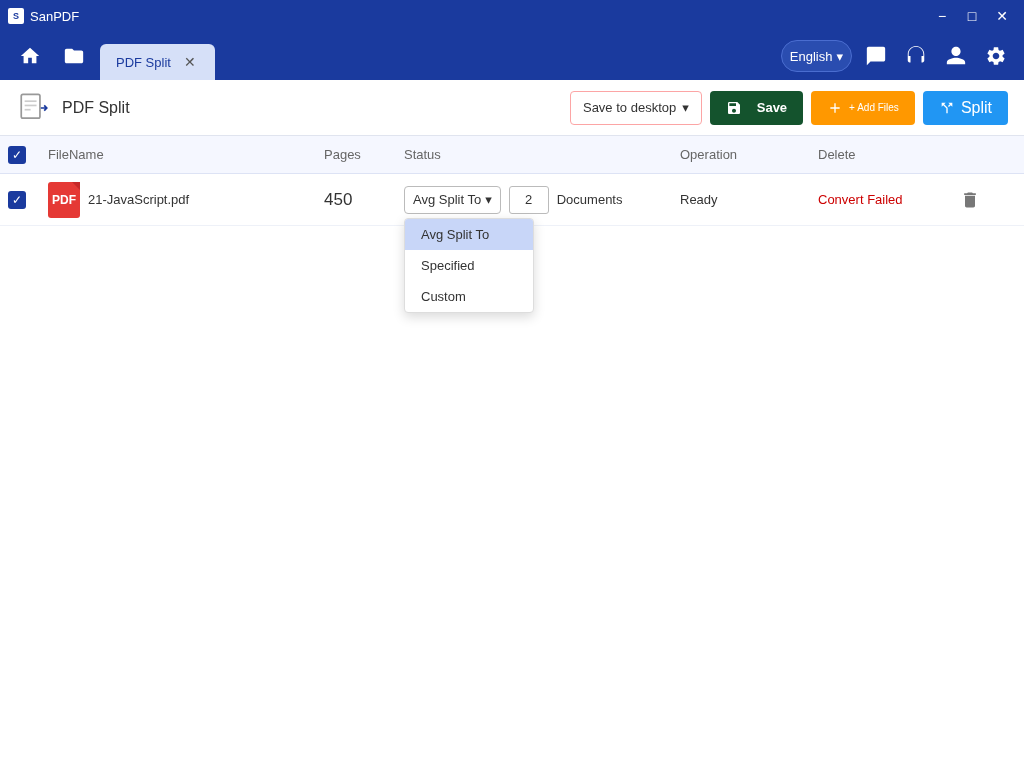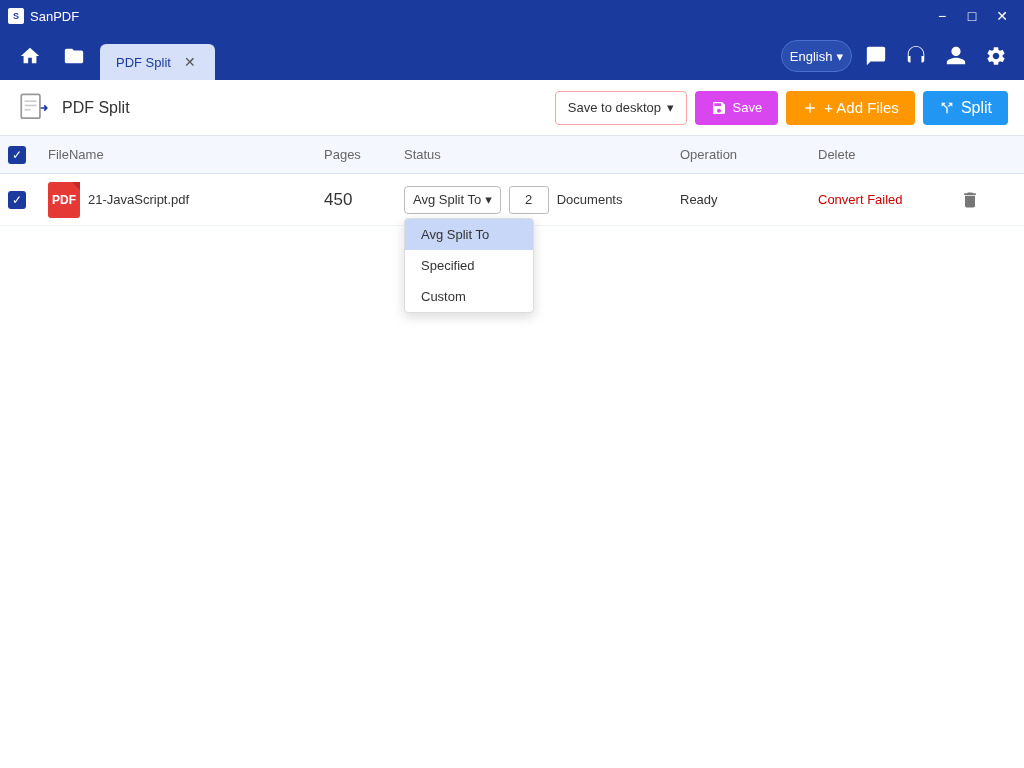--- a/index.html
+++ b/index.html
@@ -182,40 +182,40 @@
       padding: 6px 12px;
       cursor: pointer;
       font-size: 13px;
       color: #333;
       display: flex;
       align-items: center;
       gap: 6px;
       height: 34px;
     }
     .btn-save {
-      background: #d946ef;
+      background: #14532d;
       border: none;
       border-radius: 4px;
       padding: 0 16px;
       cursor: pointer;
       font-size: 13px;
       color: white;
       display: flex;
       align-items: center;
-      gap: 6px;
+      gap: 15px;
       height: 34px;
-      font-weight: 400;
+      font-weight: 700;
     }
     .btn-add-files {
       background: #ff9800;
       border: none;
       border-radius: 4px;
       padding: 0 16px;
       cursor: pointer;
-      font-size: 15px;
+      font-size: 10px;
       color: white;
       display: flex;
       align-items: center;
       gap: 6px;
       height: 34px;
       font-weight: 500;
     }
     .btn-split {
       background: #2196f3;
       border: none;

